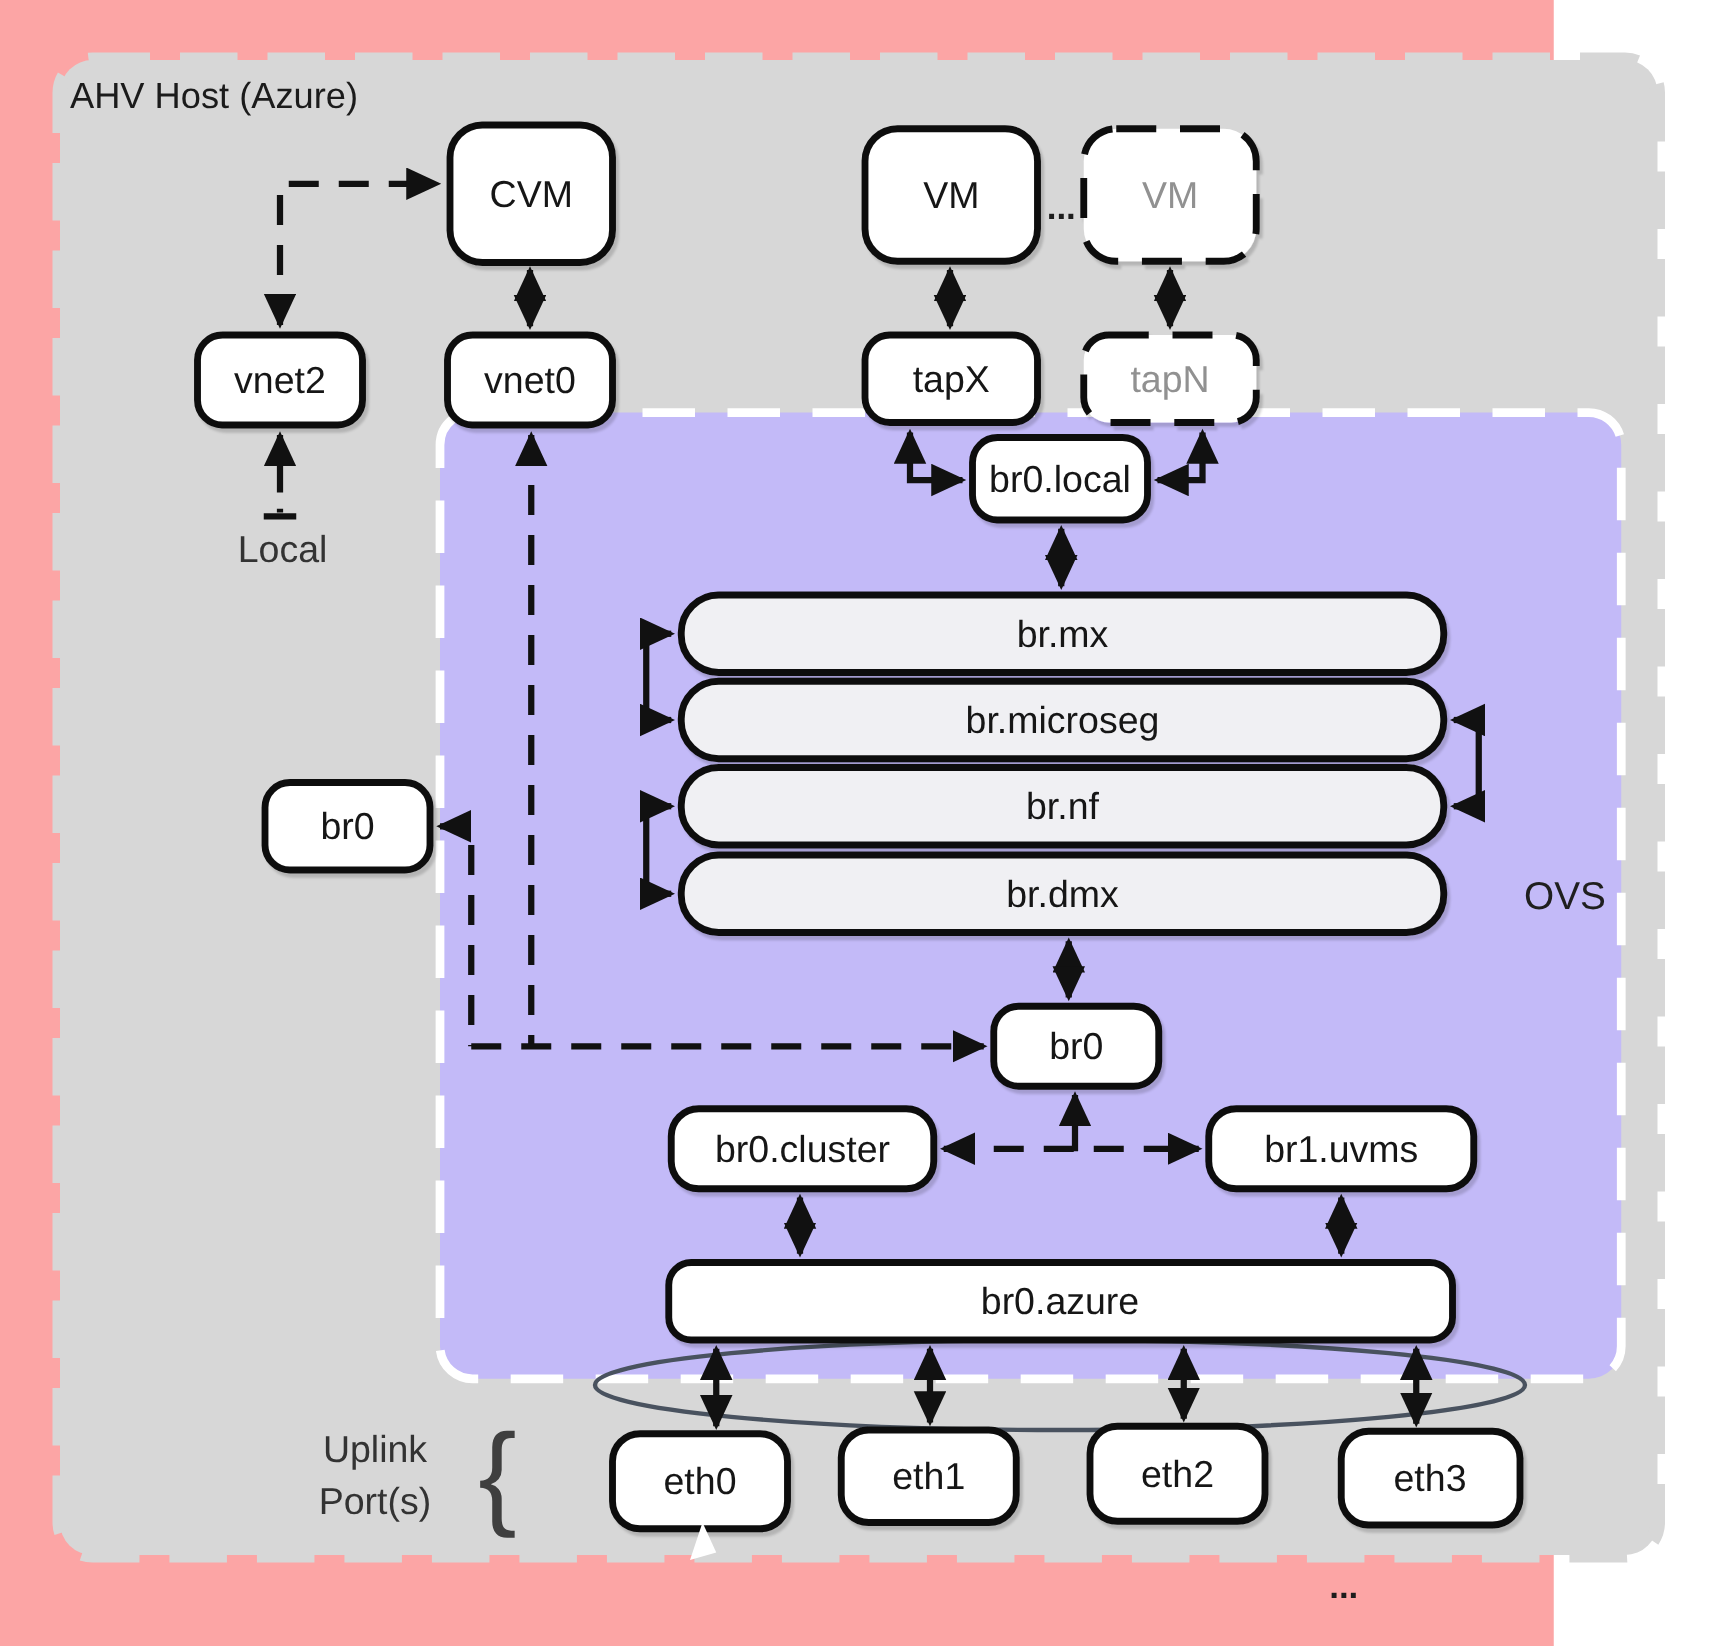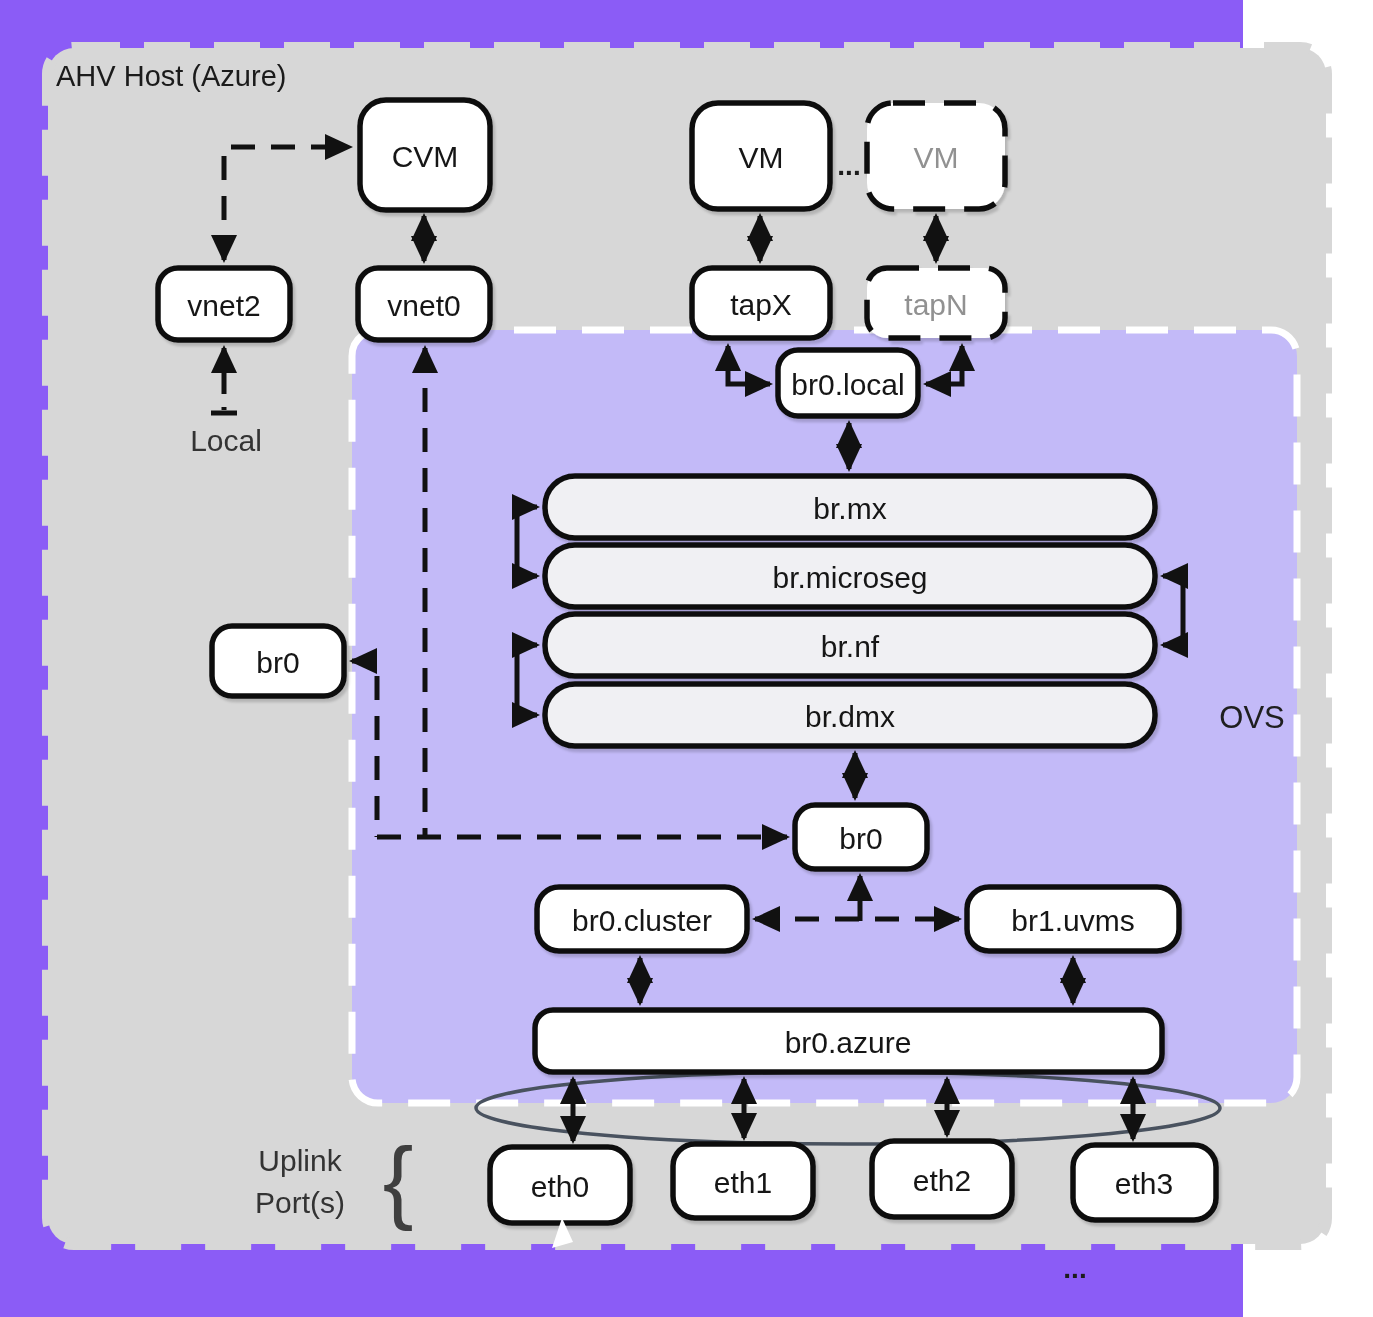--- a/index.html
+++ b/index.html
@@ -1,20 +1,20 @@
 <!DOCTYPE html>
 <html style="--host_bg: #d7d7d7; --ovs_bg: #c3baf8; --node_fill: #ffffff; --bridge_fill: #f0f0f3; --line: #111111; --muted: #919191; --ellipse: #49525f;"><head>
 <meta charset="utf-8">
 <style>
   :root{
     --host_bg:#d7d7d7; --ovs_bg:#c3baf8; --node_fill:#ffffff; --bridge_fill:#f0f0f3;
     --line:#111111; --muted:#919191; --ellipse:#49525f; --text:#161616; --label:#333333;
   }
   html,body{margin:0;padding:0;background:#ffffff;}
-  .stage{width:1243px;height:1317px;position:relative;background:#8b5cf6;
+  .stage{width:1243px;height:1317px;position:relative;background:#fca5a5;
          font-family:"Liberation Sans", sans-serif;}
   svg{display:block;}
   text{font-family:"Liberation Sans", sans-serif; fill:var(--text);}
   .host-rect{fill:var(--host_bg);stroke:var(--host_bg);stroke-width:12;stroke-dasharray:46 24;}
   .ovs-rect{fill:var(--ovs_bg);stroke:#ffffff;stroke-width:7;stroke-dasharray:42 26;}
   .node{fill:var(--node_fill);stroke:var(--line);stroke-width:5.5;}
   .bridge{fill:var(--bridge_fill);stroke:var(--line);stroke-width:5.5;}
   .dashed-node{stroke-dasharray:32 19;}
   .lbl{font-size:30px;text-anchor:middle;dominant-baseline:central;}
   .lbl-muted{fill:var(--muted);}

